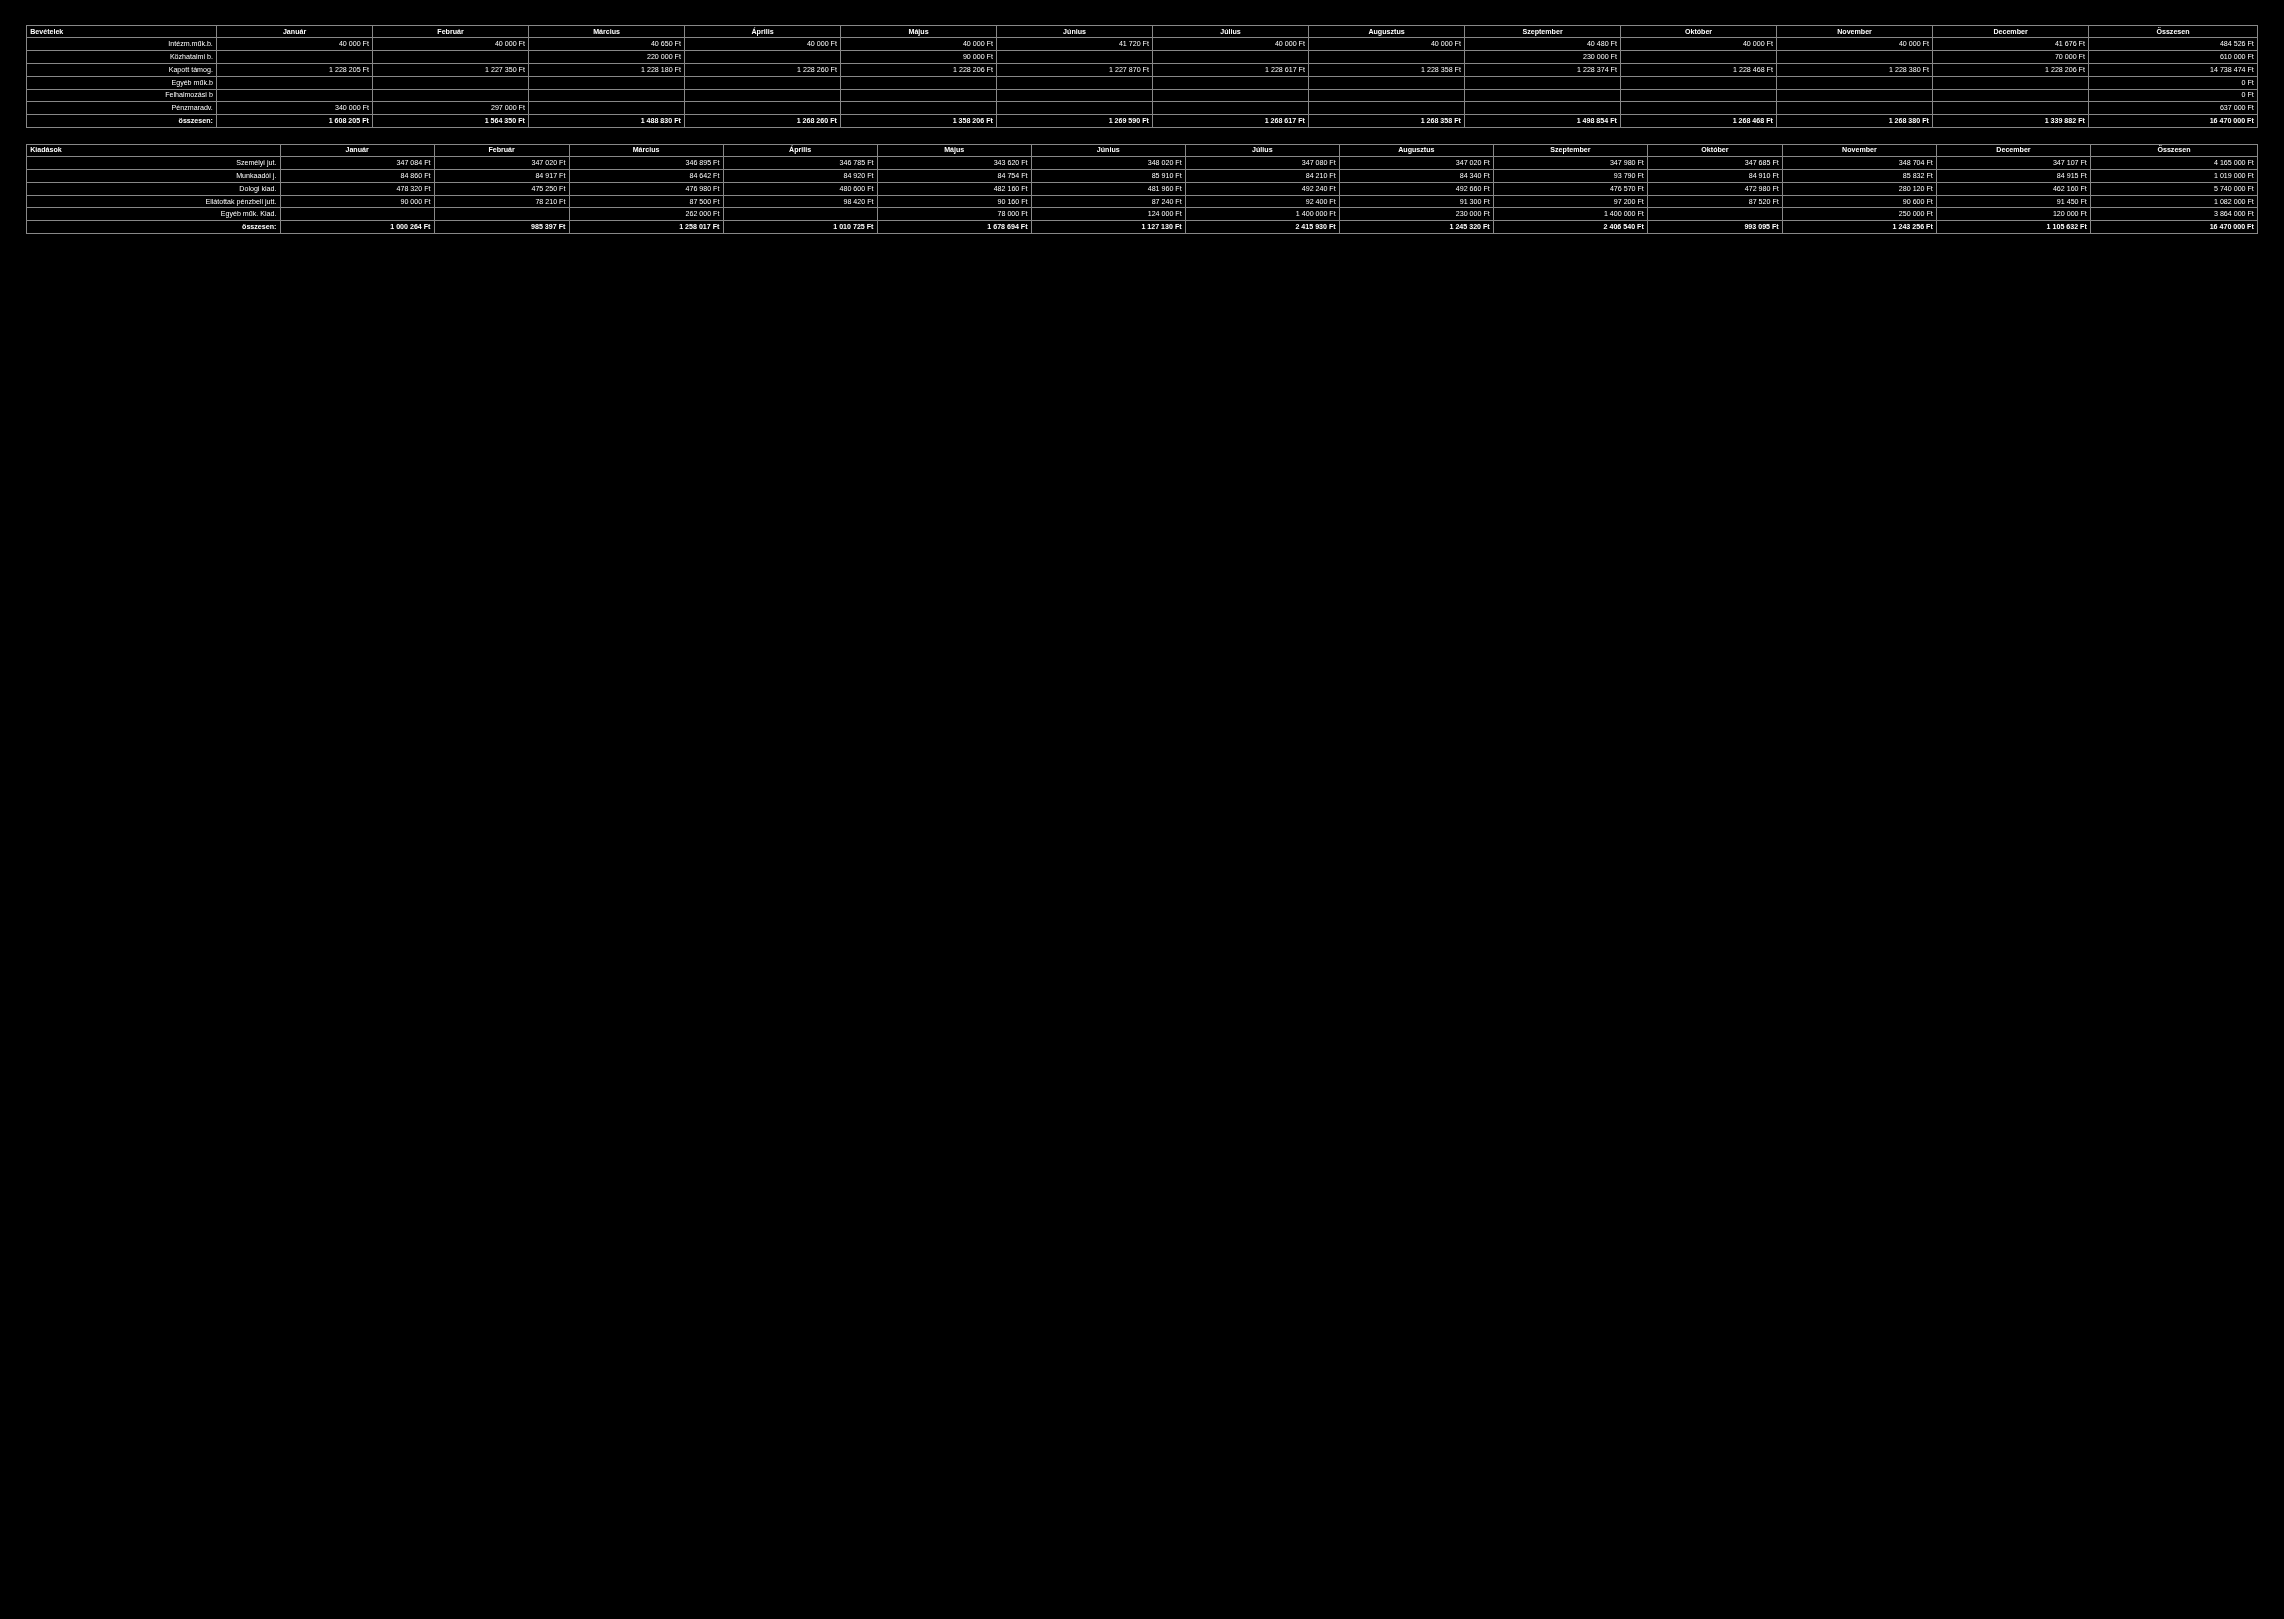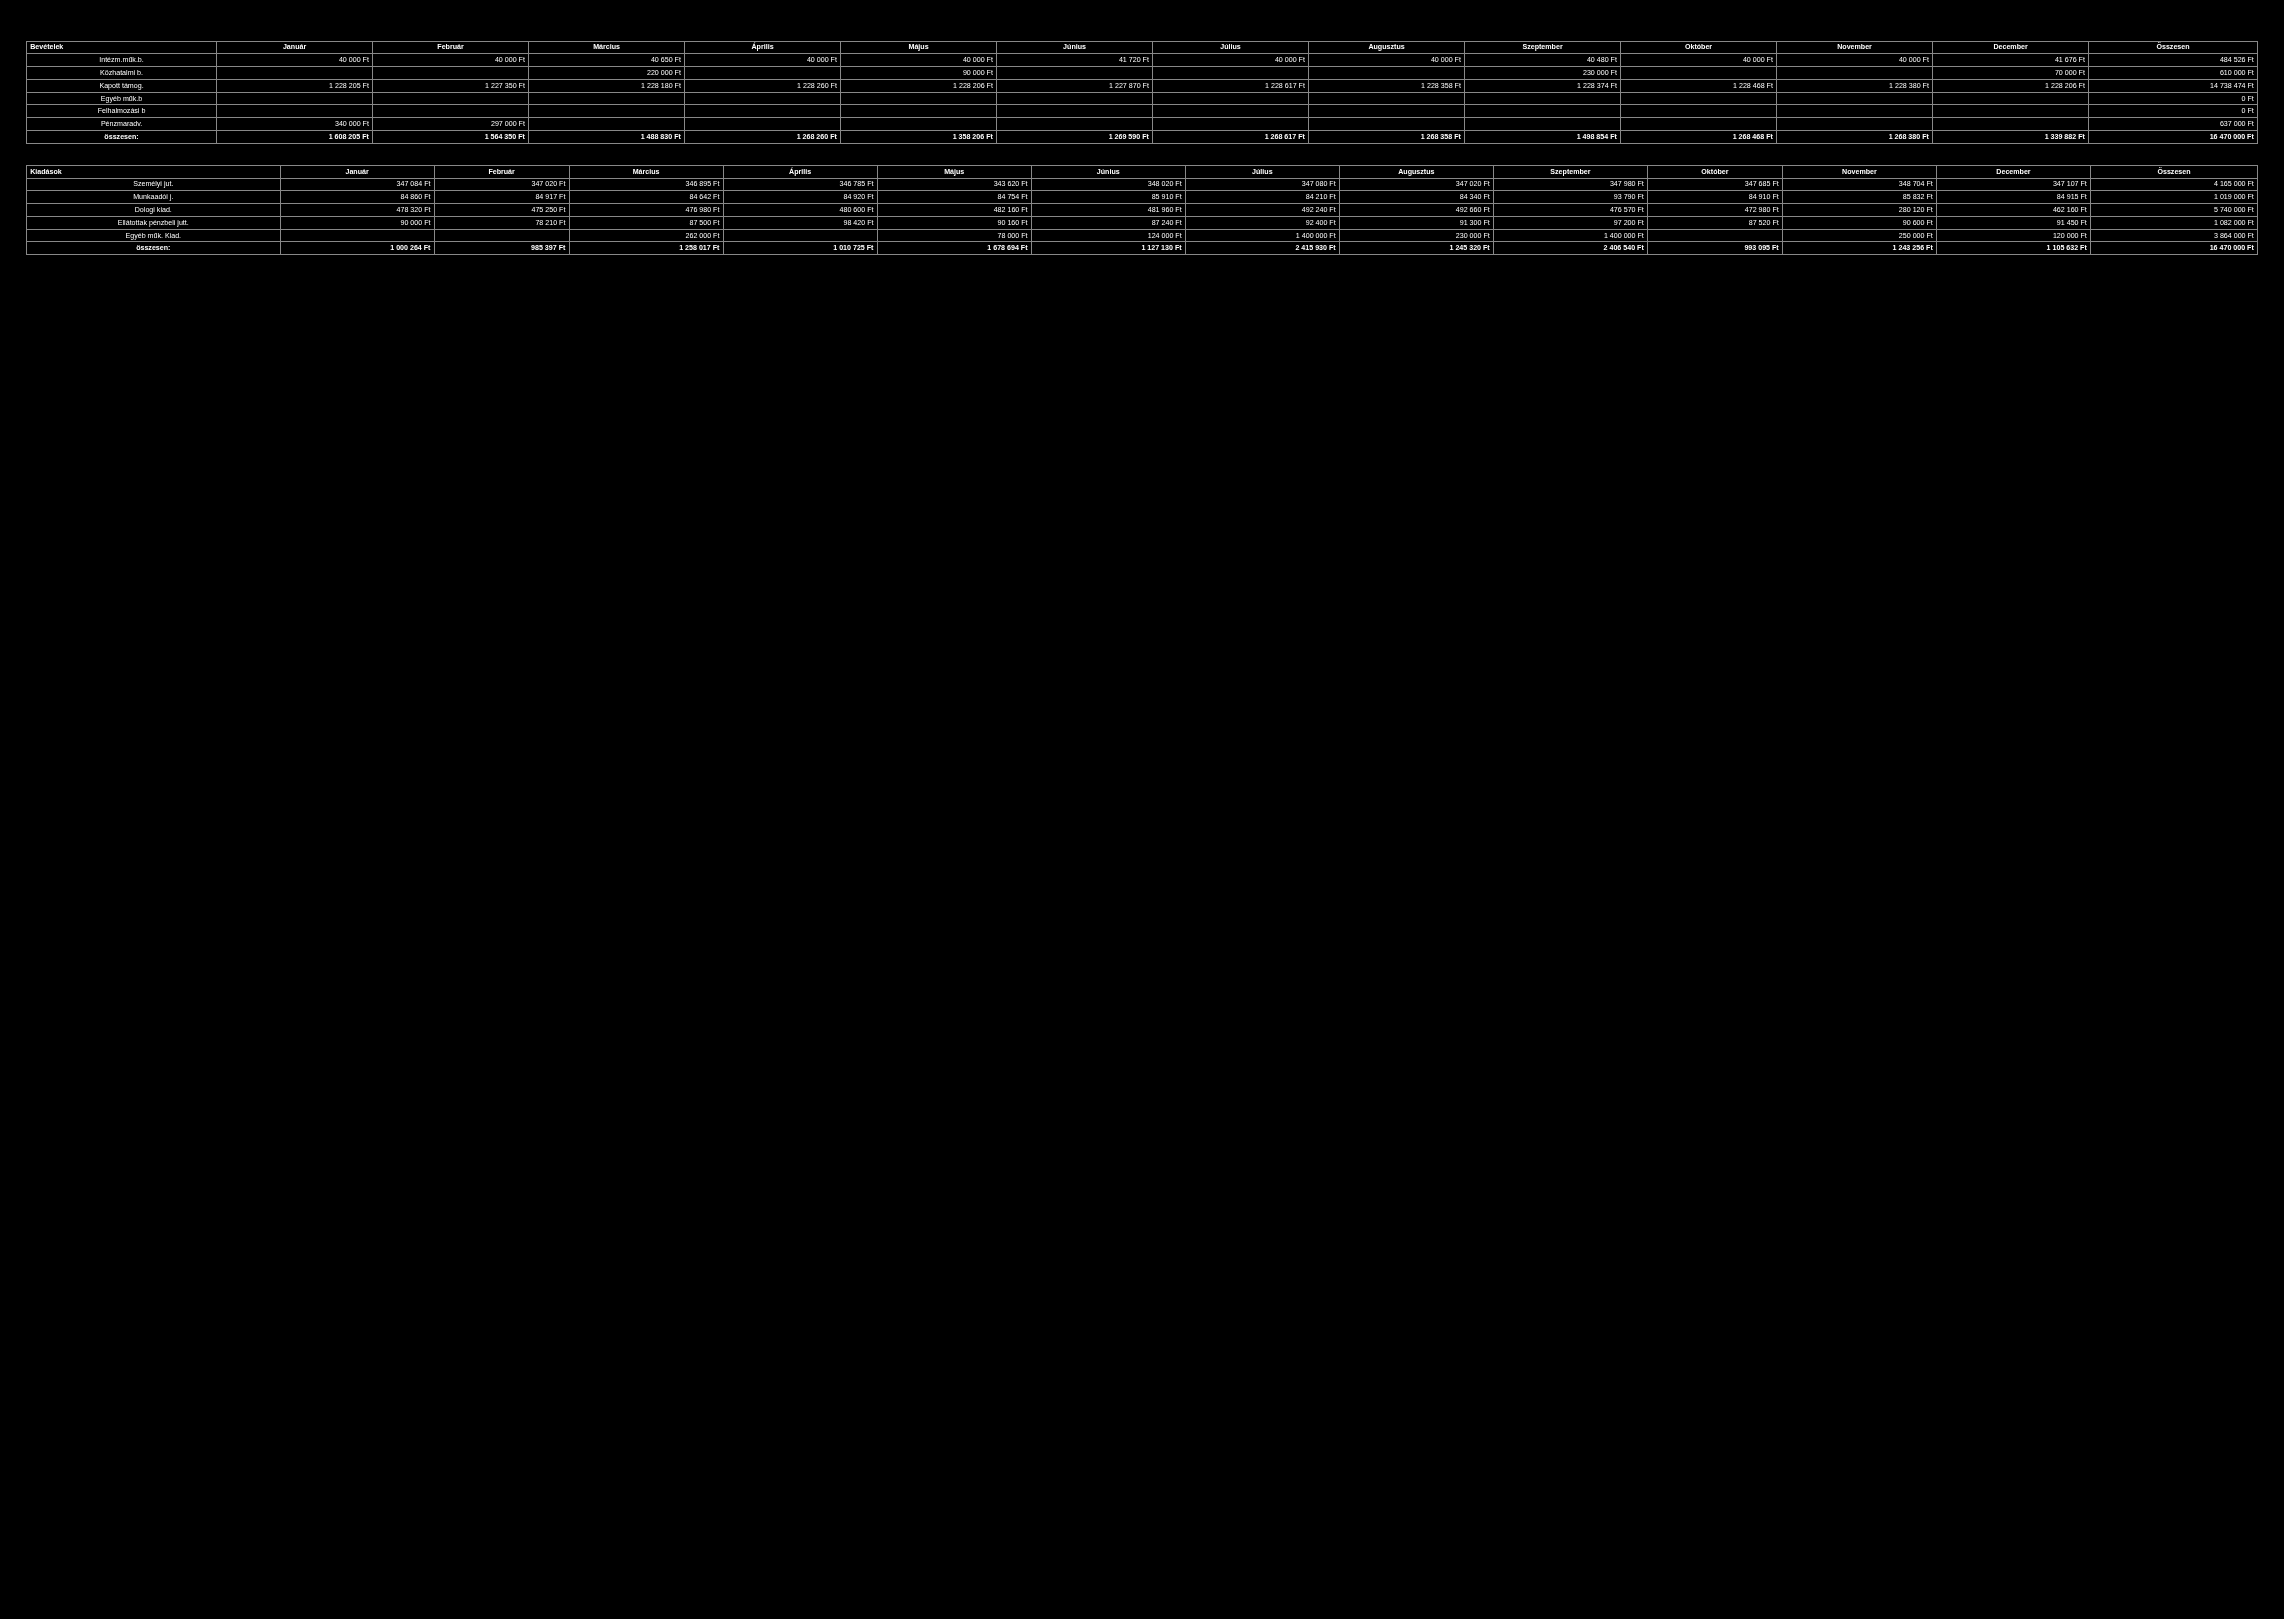--- a/index.html
+++ b/index.html
@@ -24,30 +24,29 @@
     .adatok {
       text-align: right;
       font-size: 7.1px;
       margin-bottom: 5.2px;
     }
     table {
       width: 100%;
       border-collapse: collapse;
       margin-bottom: 15.6px;
       font-size: 7.1px;
-      margin-top: 21px;
     }
     th, td {
       border: 0.6px solid #888;
       padding: 1.9px 3.2px;
       white-space: nowrap;
       text-align: right;
     }
     th:first-child, td:first-child {
-      text-align: center;
+      text-align: right;
       min-width: 58px;
     }
     th {
       font-weight: bold;
       text-align: center;
     }
     th:first-child {
       text-align: left;
     }
     .row-label {

